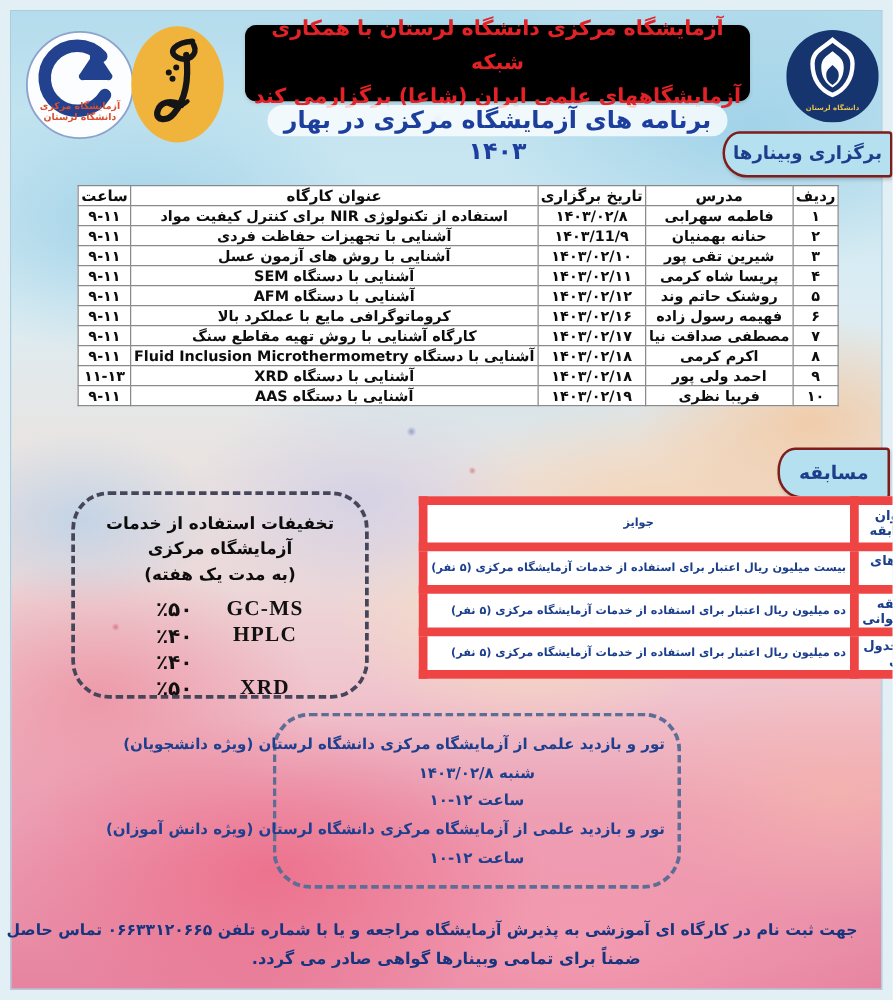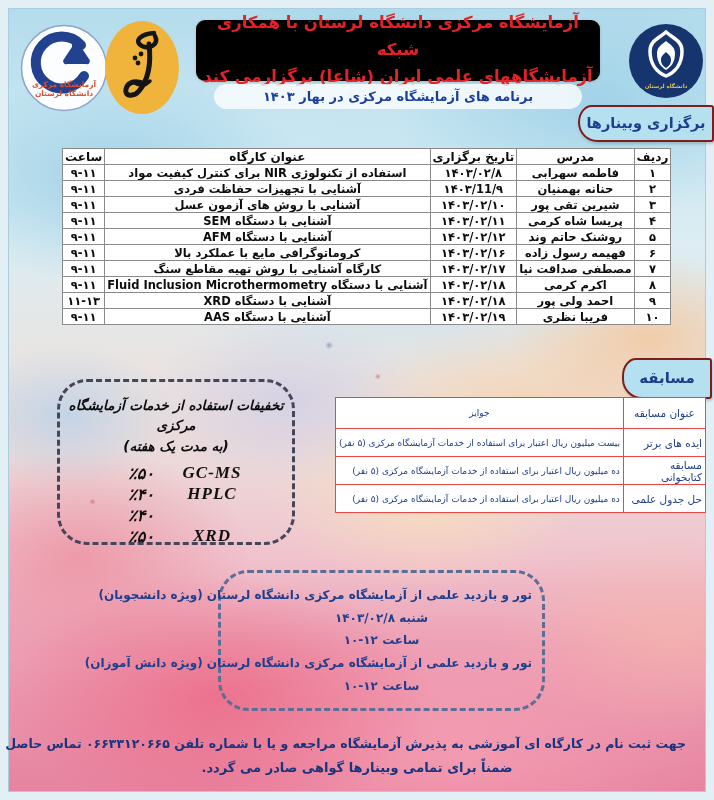--- a/index.html
+++ b/index.html
@@ -29,49 +29,49 @@
   .layer{position:absolute;inset:0;}
 
   
   .logo-lab{position:absolute;left:20px;top:24px;width:88px;height:88px;}
   .logo-shaa{position:absolute;left:104px;top:20px;width:76px;height:95px;}
   .logo-univ{position:absolute;left:629px;top:24px;width:74px;height:74px;}
   .title-box{position:absolute;left:196px;top:20px;width:404px;height:61px;background:#000000;
     border-radius:9px;display:flex;flex-direction:column;justify-content:center;text-align:center;
     color:#e32227;font-weight:bold;font-size:16.5px;line-height:1.62;box-shadow:0 1px 3px rgba(0,0,0,.15);}
   .subtitle{position:absolute;left:214px;top:84px;width:368px;height:25px;background:rgba(255,255,255,.78);
-    border-radius:13px;color:#1c3f9e;font-weight:bold;font-size:13px;line-height:25px;text-align:center;}
+    border-radius:13px;color:#1c3f9e;font-weight:bold;font-size:19px;line-height:25px;text-align:center;}
 
   
   .ribbon{position:absolute;background:#b5e0ef;border:2px solid #7f1d1d;color:#1c3e8c;font-weight:bold;
     text-align:center;box-shadow:1px 2px 3px rgba(0,0,0,.18);
     border-radius:14px 3px 3px 20px / 18px 3px 3px 20px;}
   .ribbon-web{left:578px;top:105px;width:132px;height:33px;font-size:14.5px;line-height:33px;}
   .ribbon-comp{left:622px;top:358px;width:86px;height:37px;font-size:15px;line-height:37px;}
 
   
   .tbl{position:absolute;border-collapse:collapse;background:#fff;direction:rtl;}
   .tbl-web{left:62px;top:148px;width:590px;border:1.5px solid #666;}
   .tbl-web th,.tbl-web td{border:1px solid #8a8a8a;font-weight:bold;text-align:center;height:15px;
     padding:0 2px;white-space:nowrap;overflow:hidden;color:#0d0d0d;}
   .tbl-web th{font-size:12px;}
   .tbl-web td{font-size:11.5px;}
   .cw-no{width:37px;} .cw-ins{width:105px;} .cw-date{width:90px;} .cw-title{width:303px;} .cw-time{width:55px;}
 
   
   .tbl-comp{left:335px;top:397px;width:371px;border:1px solid #bbb;}
-  .tbl-comp th,.tbl-comp td{border:1px solid #ef4444;font-weight:normal;padding:0 3px;overflow:hidden;}
+  .tbl-comp th,.tbl-comp td{border:7px solid #ef4444;font-weight:bold;padding:0 3px;overflow:hidden;}
   .tbl-comp th{height:30px;font-size:12.5px;color:#111;}
   .tbl-comp td{height:27px;}
   .tbl-comp .cc-title{width:94px;font-size:10.5px;color:#1c3e8c;}
   .tbl-comp .cc-prize{width:245px;font-size:9px;color:#1c3e8c;white-space:nowrap;}
 
   
-  .disc-box{position:absolute;left:57px;top:379px;width:238px;height:166px;border:3px dashed #46465a;
-    border-radius:30px;direction:rtl;text-align:center;box-sizing:border-box;font-style:italic;}
+  .disc-box{position:absolute;left:57px;top:393px;width:238px;height:166px;border:3px dashed #46465a;
+    border-radius:30px;direction:rtl;text-align:center;box-sizing:border-box;}
   .disc-title{margin-top:13px;color:#0c0c0c;font-weight:bold;font-size:13.5px;line-height:1.5;}
   .disc-rows{margin-top:7px;}
   .disc-row{display:grid;grid-template-columns:88px 1fr;direction:ltr;height:21px;align-items:center;padding:0 22px 0 6px;}
   .disc-pct{font-size:16px;font-weight:bold;color:#111;text-align:right;}
   .disc-name{font-family:"Liberation Serif",serif;font-weight:bold;font-size:17px;letter-spacing:1px;color:#111;text-align:center;}
 
   
   .tour-box{position:absolute;left:218px;top:570px;width:327px;height:141px;border:3px dashed #5c6e96;
     border-radius:30px;box-sizing:border-box;direction:rtl;display:flex;flex-direction:column;
     justify-content:space-evenly;padding:6px 10px;text-align:center;color:#1e3f8e;font-weight:bold;font-size:12px;}

